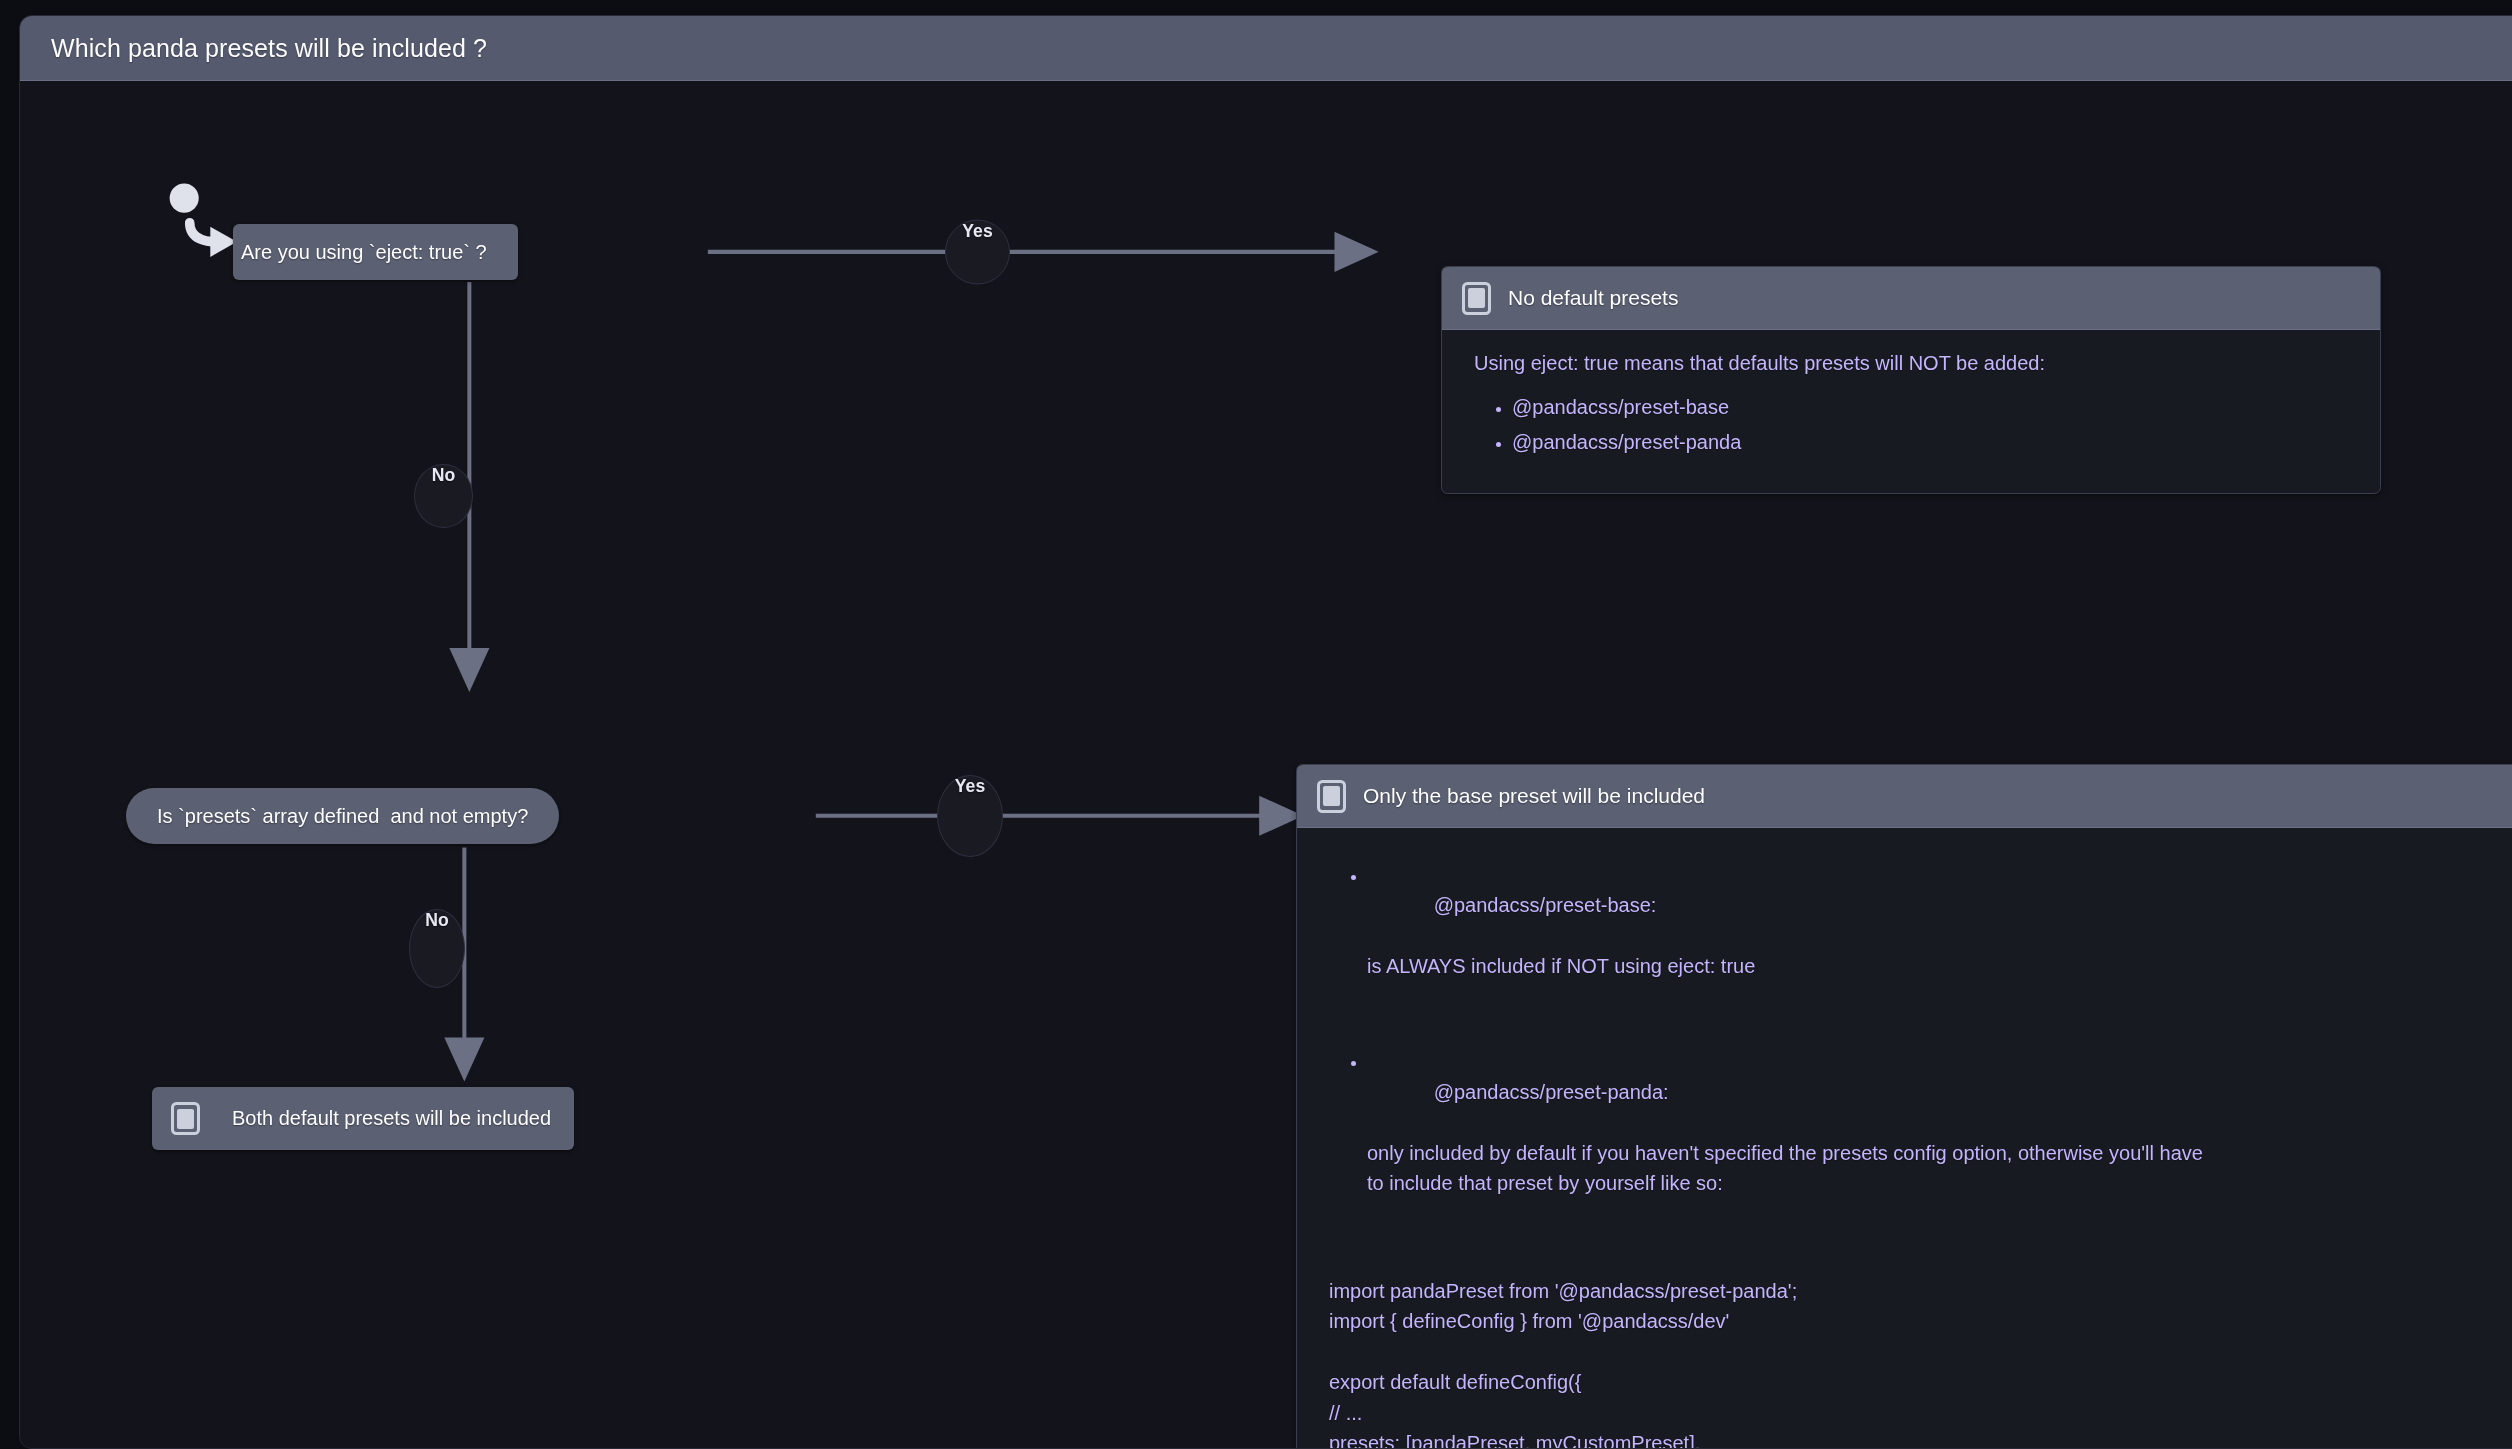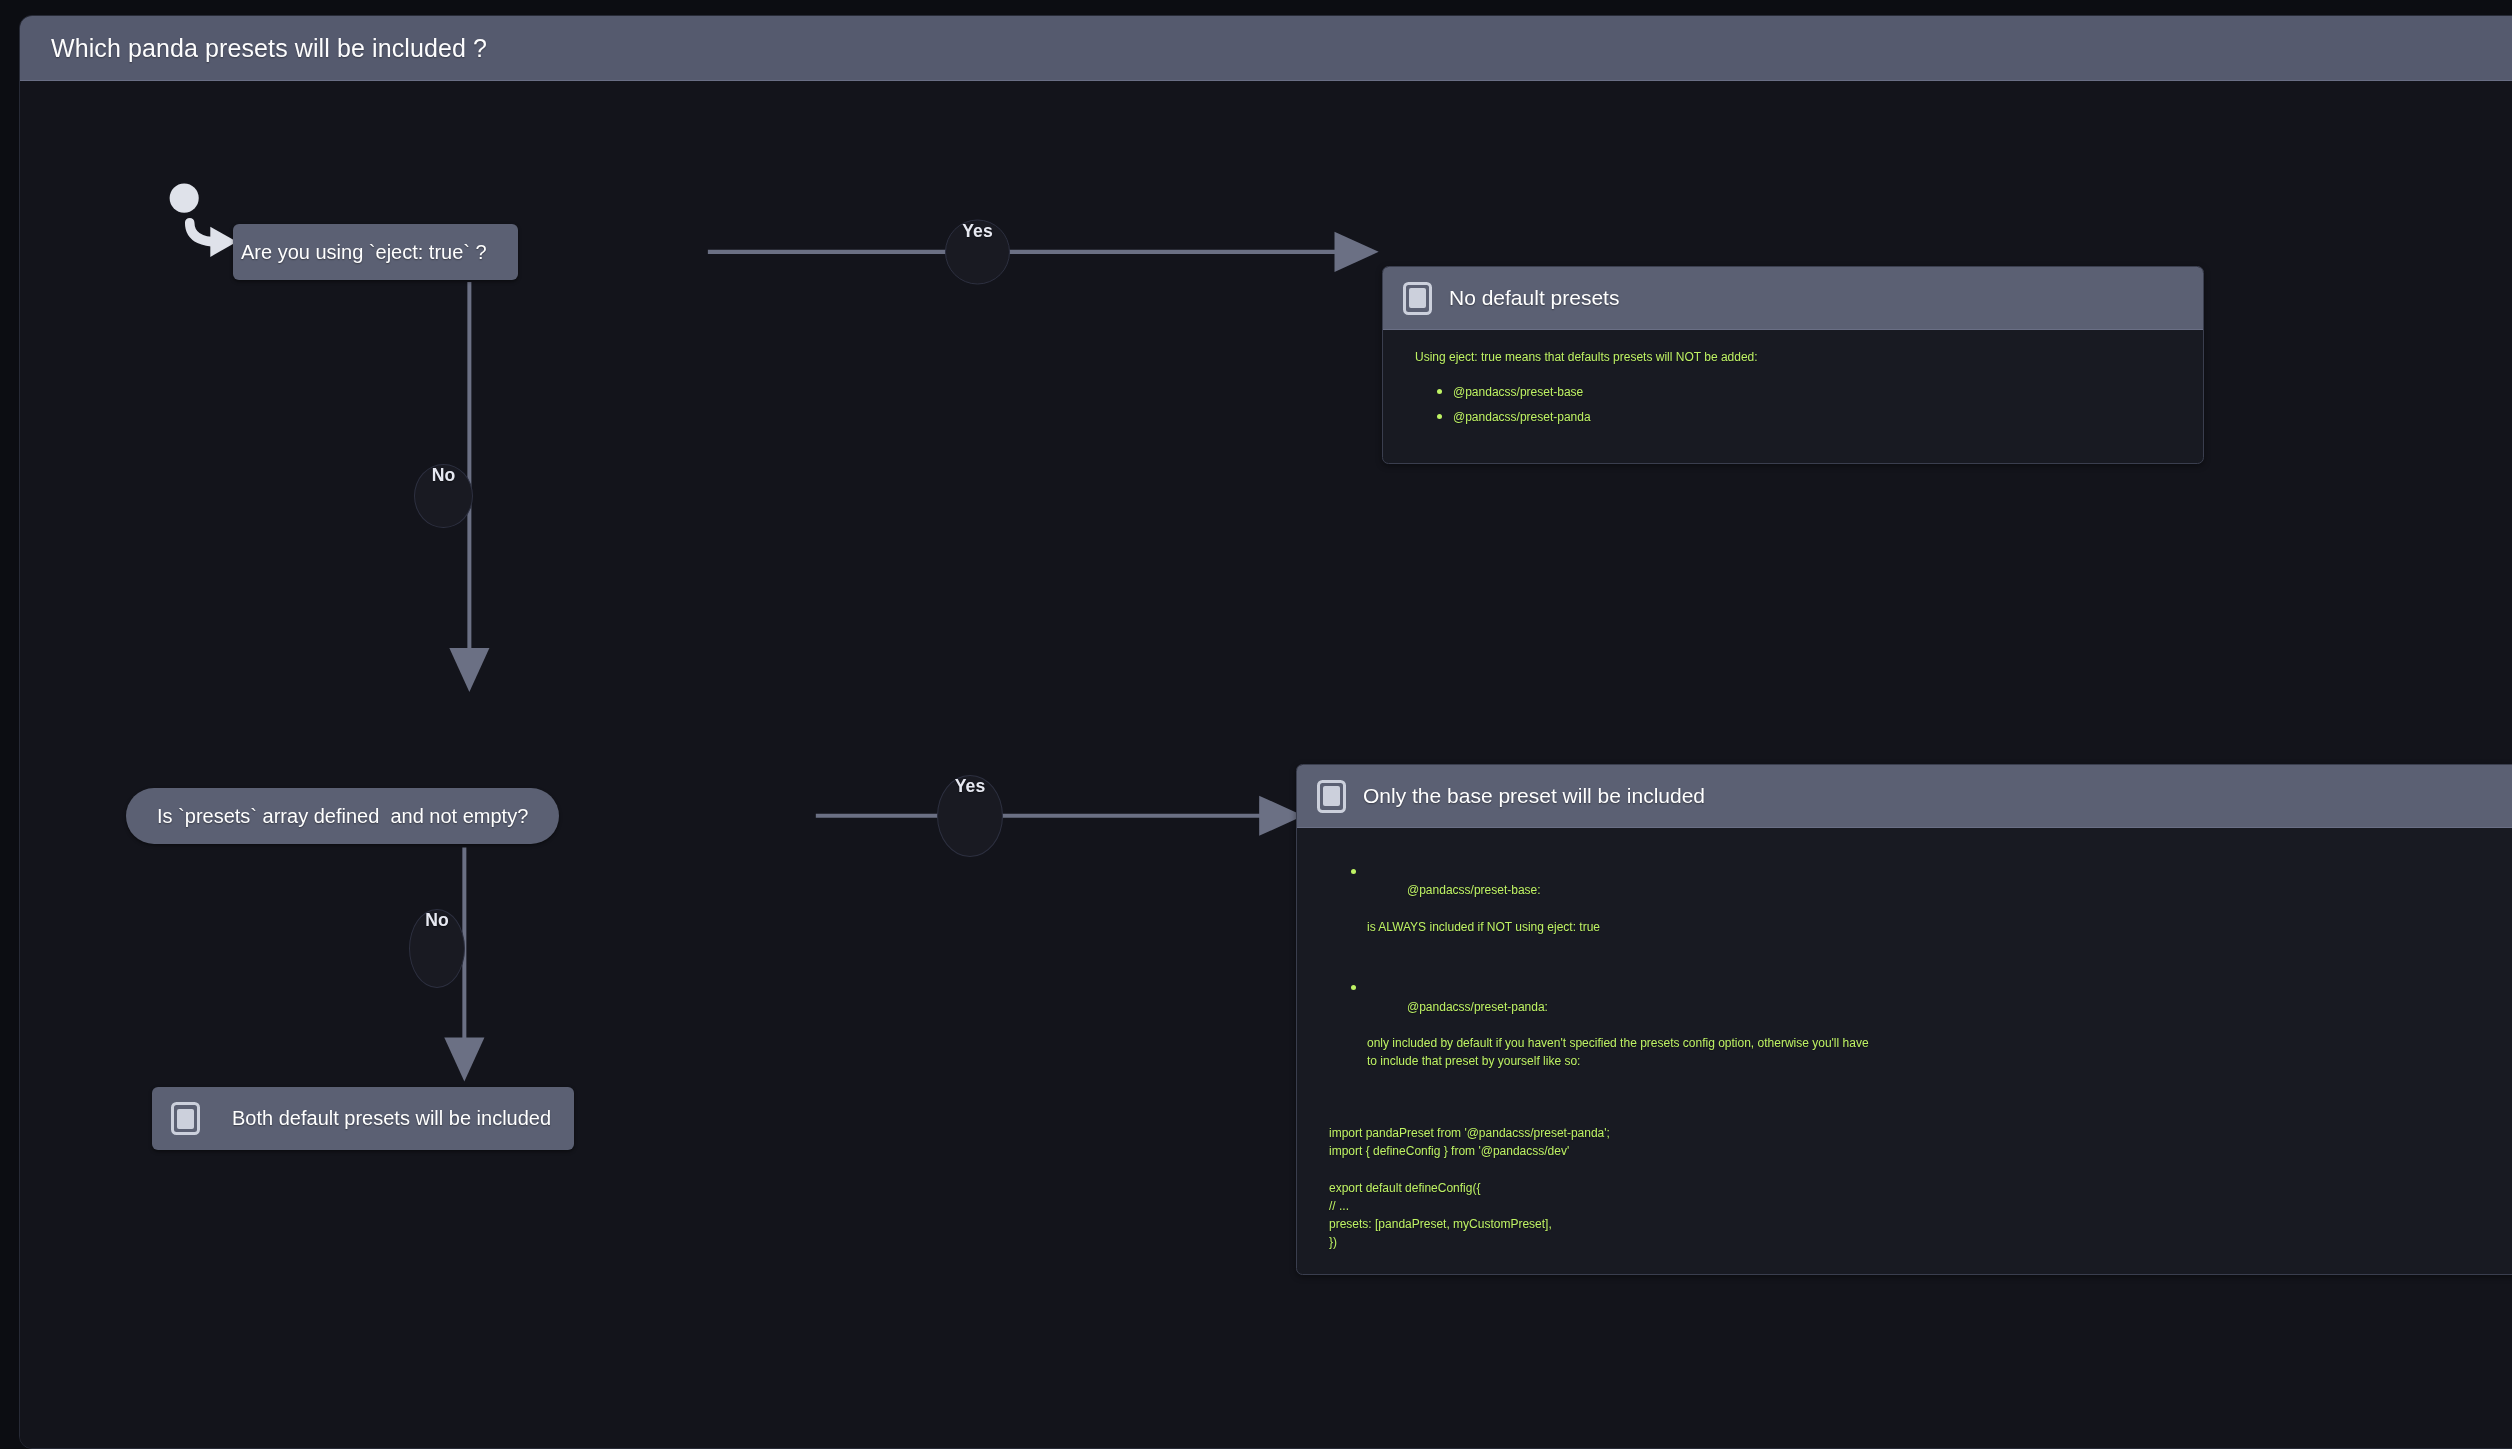--- a/index.html
+++ b/index.html
@@ -130,22 +130,22 @@
   }
   .card-title {
     font-size: 21px; color: #ffffff;
     text-shadow: 0 1px 1.5px rgba(0,0,0,.4);
     white-space: pre;
   }
   .card-body { padding: 18px 32px 22px 32px; }
   .card-body p,
   .card-body li,
   .card-body .code-line {
-    color: #bef264;
-    font-size: 12px;
+    color: #c4b5fd;
+    font-size: 20px;
     line-height: 1.52;
     text-shadow: 0 0.5px 1px rgba(0,0,0,.35);
     white-space: pre-wrap;
   }
   .card-body ul { margin: 14px 0 14px 0; padding-left: 38px; }
   .card-body li { margin-bottom: 4px; }
   .card-body li::marker { font-size: 15px; }
   .card-body .code-block { margin-top: 17px; }
   .card-body .code-line { min-height: 1.52em; }
   .card-body .sub-line { display: block; }
@@ -206,21 +206,21 @@
 
     <div class="edge-label" style="left:389px; top:828px; width:56px; height:79px;">
       <span>No</span>
     </div>
 
     <div class="node node-terminal" style="left:132px; top:1006px;">
       <span class="note-icon"></span>
       <span class="node-label">Both default presets will be included</span>
     </div>
 
-    <div class="card" style="left:1362px; top:185px; width:822px;">
+    <div class="card" style="left:1421px; top:185px; width:940px;">
       <div class="card-header">
         <span class="note-icon"></span>
         <span class="card-title">No default presets</span>
       </div>
       <div class="card-body">
         <p>Using eject: true means that defaults presets will NOT be added:</p>
         <ul>
           <li>@pandacss/preset-base</li>
           <li>@pandacss/preset-panda</li>
         </ul>

